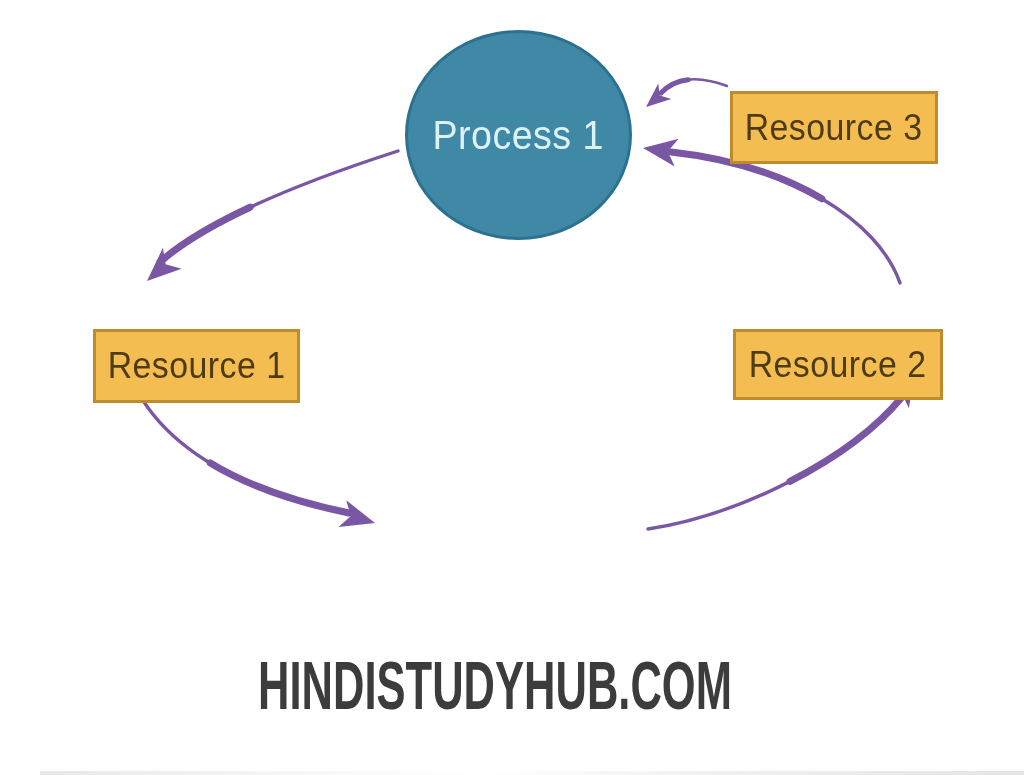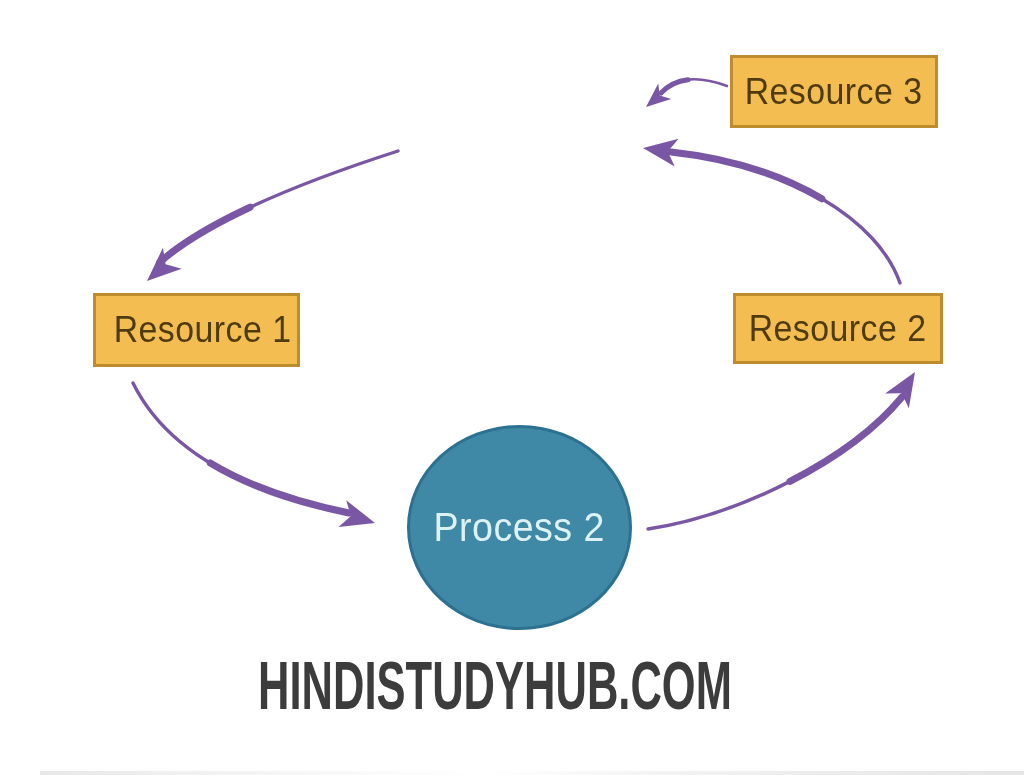--- a/index.html
+++ b/index.html
@@ -36,24 +36,25 @@
     color: var(--process-text);
     font-size: 40px;
     letter-spacing: 0.5px;
   }
   .node.box {
     background: var(--resource-fill);
     border: 3px solid var(--resource-border);
     color: var(--resource-text);
     font-size: 36px;
     letter-spacing: 0.5px;
+    margin-top: 36px;
   }
   .p1 { left: 405px; top: 30px;  width: 227px; height: 210px; }
   .p2 { left: 407px; top: 425px; width: 225px; height: 205px; }
-  .r1 { left: 93px;  top: 293px; width: 207px; height: 74px; justify-content: flex-end; }
+  .r1 { left: 93px;  top: 293px; width: 207px; height: 74px; }
   .r2 { left: 733px; top: 293px; width: 210px; height: 71px; }
   .r3 { left: 730px; top: 55px;  width: 208px; height: 73px; }
   .node-label { display: inline-block; transform: scaleX(0.94); white-space: nowrap; }
   .watermark {
     position: absolute;
     left: 495px;
     top: 650px;
     height: 70px;
     line-height: 70px;
     transform: translateX(-50%) scaleX(0.64);
@@ -97,24 +98,24 @@
         <path d="M821.875,198.75 C782.25,175.5 730.5,158.5 671,152" fill="none" stroke="#7a57a5" stroke-width="7" stroke-linecap="round"></path>
         <path d="M0 0 L-34 14 L-25 0 L-34 -14 Z" fill="#7a57a5" transform="translate(643 148) rotate(188) scale(1)"></path>
       </g>
       <g>
         <path d="M727,86 C697,75 675,78 661,93" fill="none" stroke="#7a57a5" stroke-width="2.448" stroke-linecap="round"></path>
         <path d="M688,79.75 C677,81 668,85.5 661,93" fill="none" stroke="#7a57a5" stroke-width="5.04" stroke-linecap="round"></path>
         <path d="M0 0 L-34 14 L-25 0 L-34 -14 Z" fill="#7a57a5" transform="translate(646 107) rotate(140) scale(0.72)"></path>
       </g>
     </svg>
 
+  <div class="node circle p1">
+    <span class="node-label">Process 1</span>
+  </div>
 
-  <div class="node circle p2">
-    <span class="node-label">Process 2</span>
-  </div>
 
   <div class="node box r1">
     <span class="node-label">Resource 1</span>
   </div>
 
   <div class="node box r2">
     <span class="node-label">Resource 2</span>
   </div>
 
   <div class="node box r3">

